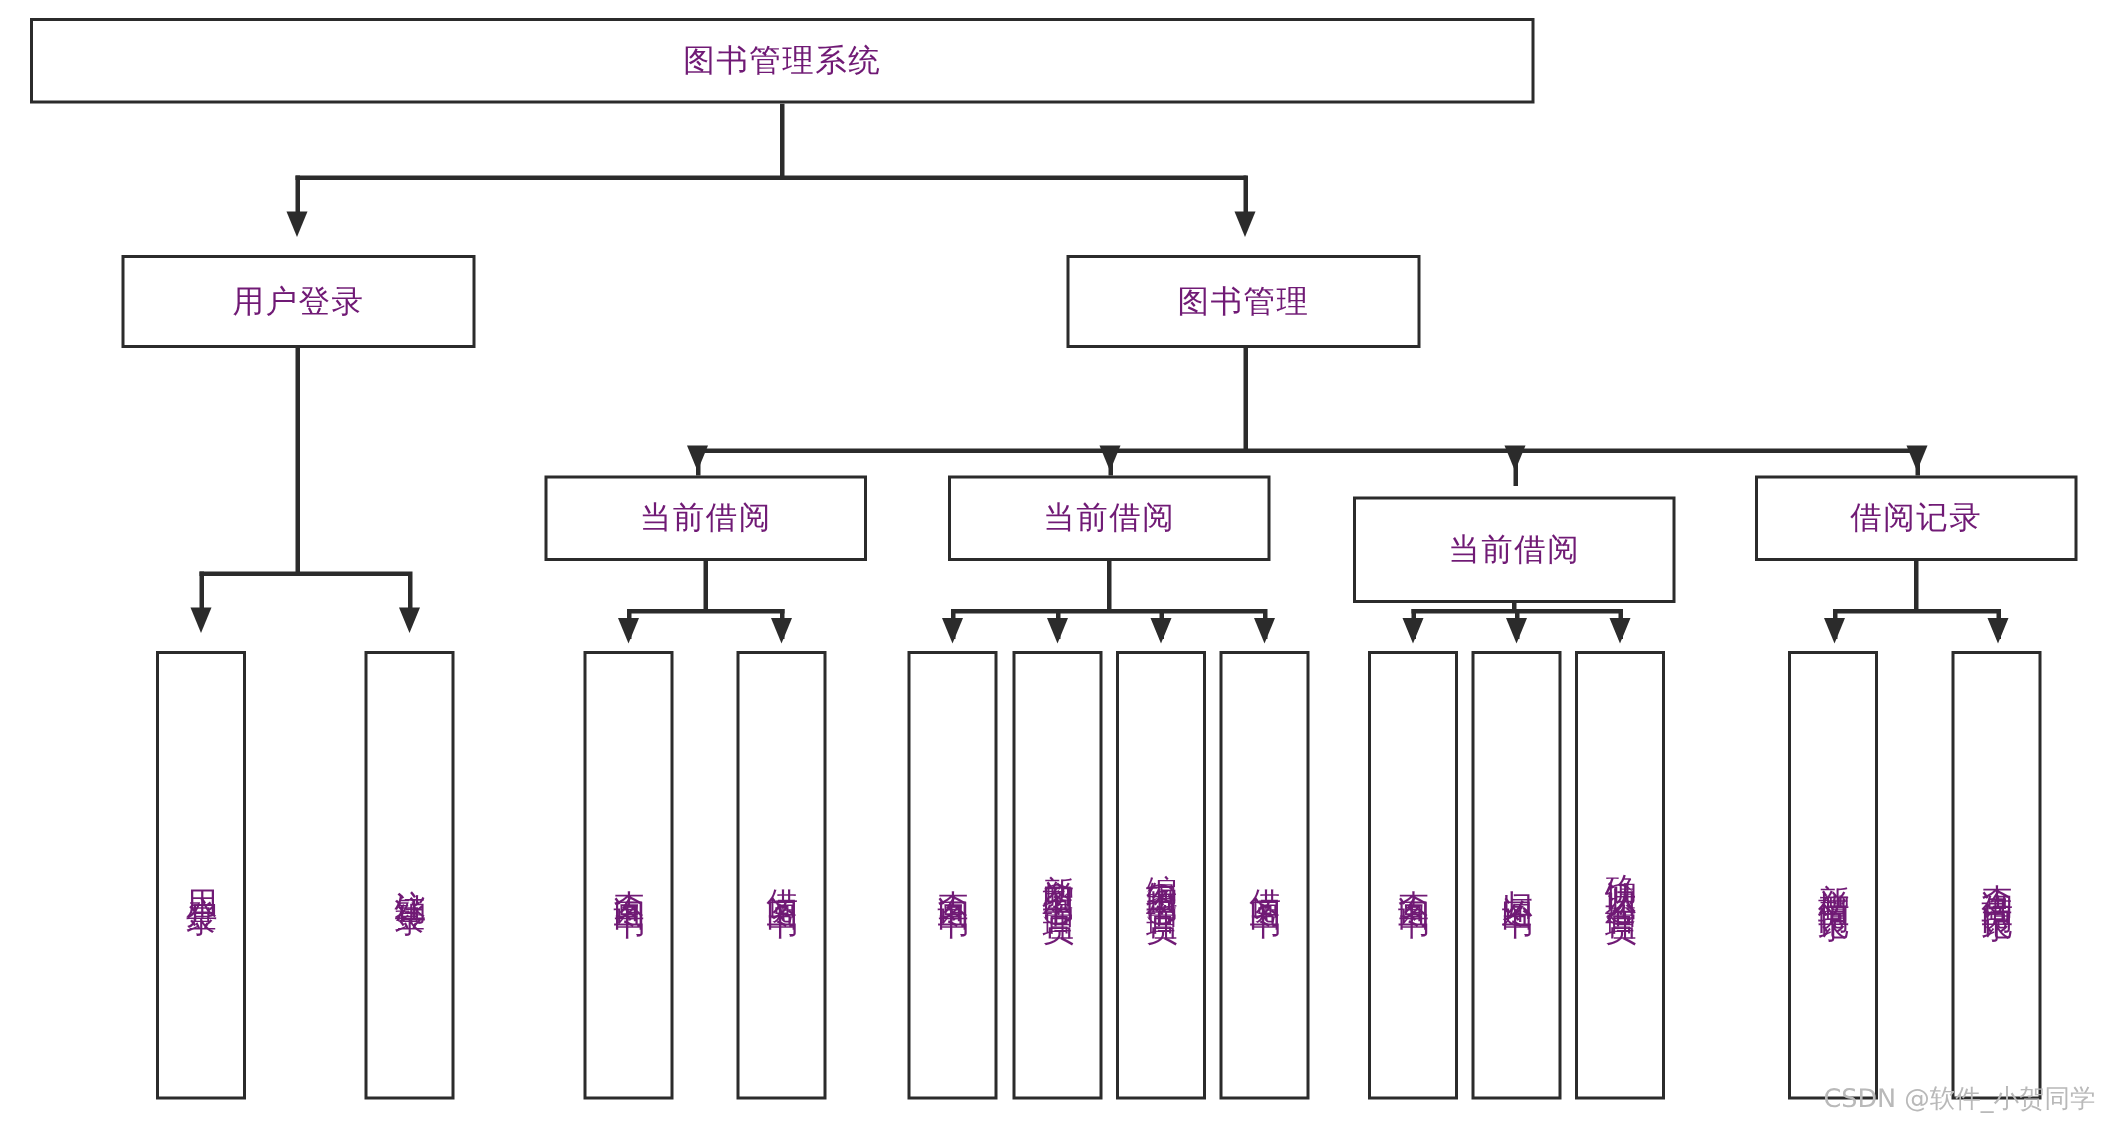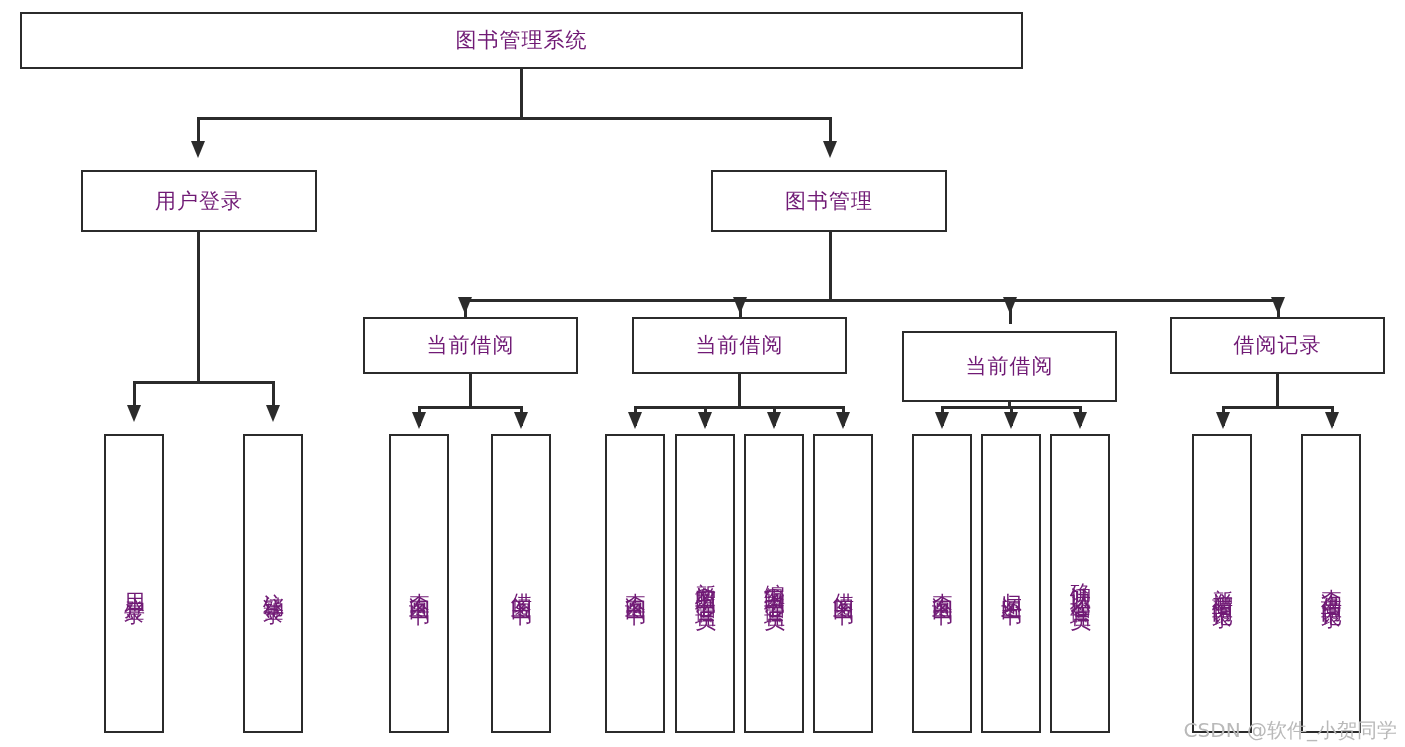--- a/index.html
+++ b/index.html
@@ -68,21 +68,21 @@
     border-left: 7px solid transparent;
     border-right: 7px solid transparent;
     border-top: 17px solid #2b2b2b;
     z-index: 2;
   }
   
   #watermark {
     position: absolute;
     right: 8px;
     bottom: 3px;
-    font-size: 20px;
+    font-size: 17px;
     color: #b9b9b9;
     font-family: "DejaVu Sans", "Liberation Sans", sans-serif;
     white-space: nowrap;
     z-index: 6;
     pointer-events: none;
   }
 </style>
 </head>
 <body>
 

